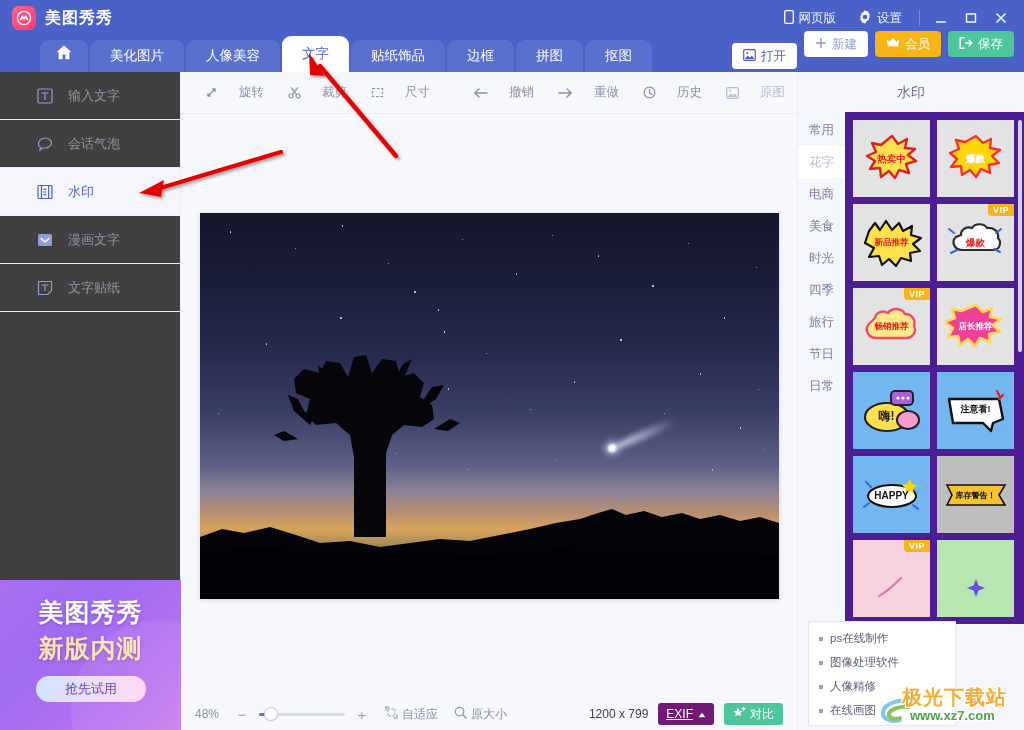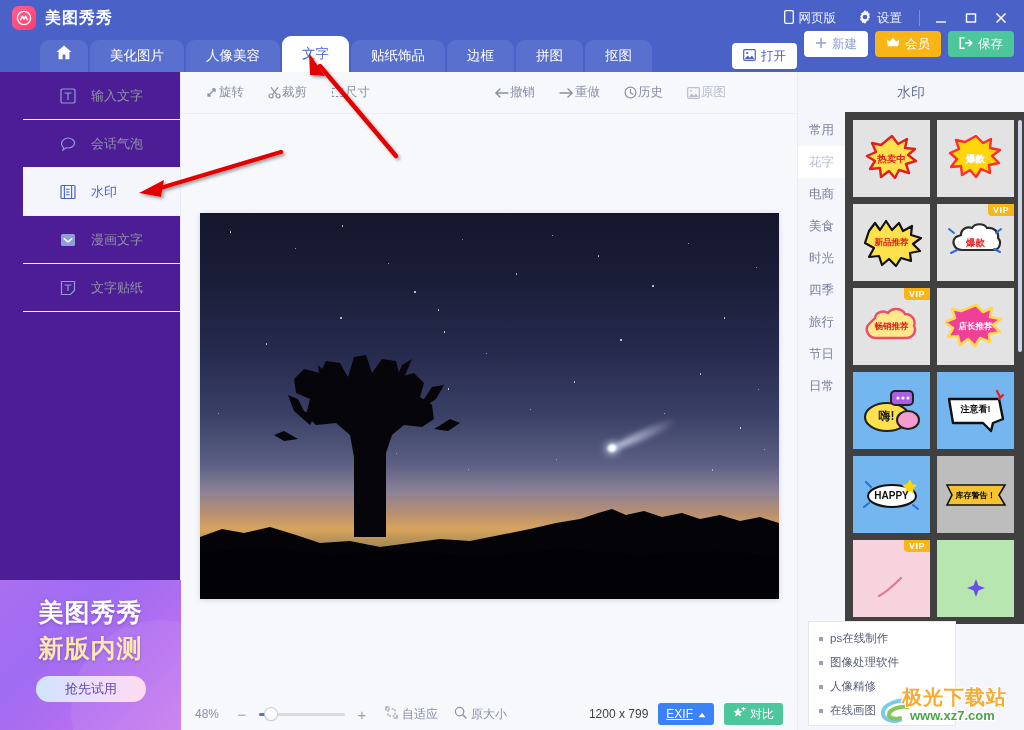--- a/index.html
+++ b/index.html
@@ -69,21 +69,21 @@
     font-size: 12.5px; white-space: nowrap;
   }
   .abtn.white { background: #ffffff; color: #4a62c8; margin-top: 24px; }
   .abtn.ghost { background: #ffffff; color: #8f9dd9; }
   .abtn.gold  { background: #f7b518; color: #ffffff; }
   .abtn.green { background: #4cc69a; color: #ffffff; }
 
   
   .sidebar {
     position: absolute; top: 72px; left: 0; width: 181px; height: 658px;
-    background: #4c1d95; border-right: 1px solid #e9ecf5; padding-left: 23px;
+    background: #404040; border-right: 1px solid #e9ecf5;
   }
   .side-item {
     height: 48px; display: flex; align-items: center;
     padding-left: 36px; gap: 14px;
     border-bottom: 1px solid #eef0f7;
     font-size: 13px; color: #8e93a8;
   }
   .side-item.active { background: #f4f6fc; color: #4a62c8; }
   .side-ico { width: 18px; height: 18px; flex: 0 0 18px; }
   .side-ico svg { display:block; }
@@ -119,21 +119,21 @@
   .center {
     position: absolute; top: 72px; left: 181px; width: 616px; height: 658px;
     background: #f7f8fc;
   }
   .toolbar {
     height: 42px; display: flex; align-items: center;
     padding-left: 12px; gap: 0; border-bottom: 1px solid #eceef6;
     background: #f7f8fc;
   }
   .tool {
-    display: flex; align-items: center; gap: 1px;
+    display: flex; align-items: center; gap: 21px;
     font-size: 12.5px; color: #8a90a6; padding: 0 12px; white-space: nowrap;
   }
   .tool.dim { color: #b9bdcd; }
   .tool svg { display:block; }
   .tool-gap { width: 100px; }
 
   .canvas-area {
     position: relative; height: 584px;
     display: flex; align-items: center; justify-content: center;
   }
@@ -184,21 +184,21 @@
   .zb { font-size: 15px; color: #9aa0b4; width: 14px; text-align:center; }
   .slider { position: relative; width: 86px; height: 14px; display:flex; align-items:center; }
   .slider-track { position:absolute; left:0; right:0; height: 3px; background: #d7dbe8; border-radius: 2px; }
   .slider-fill  { position:absolute; left:0; width: 10px; height: 3px; background: #5a70cf; border-radius: 2px; }
   .slider-knob  { position:absolute; left: 6px; width: 12px; height: 12px; border-radius:50%;
                   background:#fff; border: 2px solid #ffffff; box-shadow: 0 0 0 1px #c6ccdd, 0 1px 2px rgba(0,0,0,.18); }
   .sb-item { display: flex; align-items: center; gap: 4px; }
   .sb-right { margin-left: auto; display: flex; align-items: center; gap: 10px; }
   .dims { color: #404040; font-size: 12px; }
   .exif-btn {
-    background: #3b82f6; color: #ffffff; font-size: 12px;
+    background: #701a75; color: #ffffff; font-size: 12px;
     height: 22px; padding: 0 8px; border-radius: 3px;
     display: flex; align-items: center; gap: 5px; text-decoration: underline;
   }
   .cmp-btn {
     background: #4cc69a; color: #ffffff; font-size: 12px;
     height: 22px; padding: 0 9px; border-radius: 3px;
     display: flex; align-items: center; gap: 4px;
   }
 
   
@@ -211,21 +211,21 @@
     font-size: 14px; color: #6a7190;
   }
   .rp-body { display: flex; height: 512px; }
   .cats { width: 47px; flex: 0 0 47px; padding-top: 2px; }
   .cat {
     height: 32px; line-height: 32px; text-align: center;
     font-size: 12.5px; color: #7a809c;
   }
   .cat.active { background: #ffffff; color: #b6bccd; }
   .grid-wrap {
-    flex: 1; background: #404040; position: relative; overflow: hidden;
+    flex: 1; background: #4c1d95; position: relative; overflow: hidden;
     padding: 8px 8px 0 8px;
   }
   .grid { display: flex; flex-wrap: wrap; gap: 7px; }
   .cell {
     position: relative; width: 77px; height: 77px;
     background: #e3e3e3; overflow: hidden;
     display: flex; align-items: center; justify-content: center;
   }
   .vip {
     position: absolute; top: 0; right: 0;

